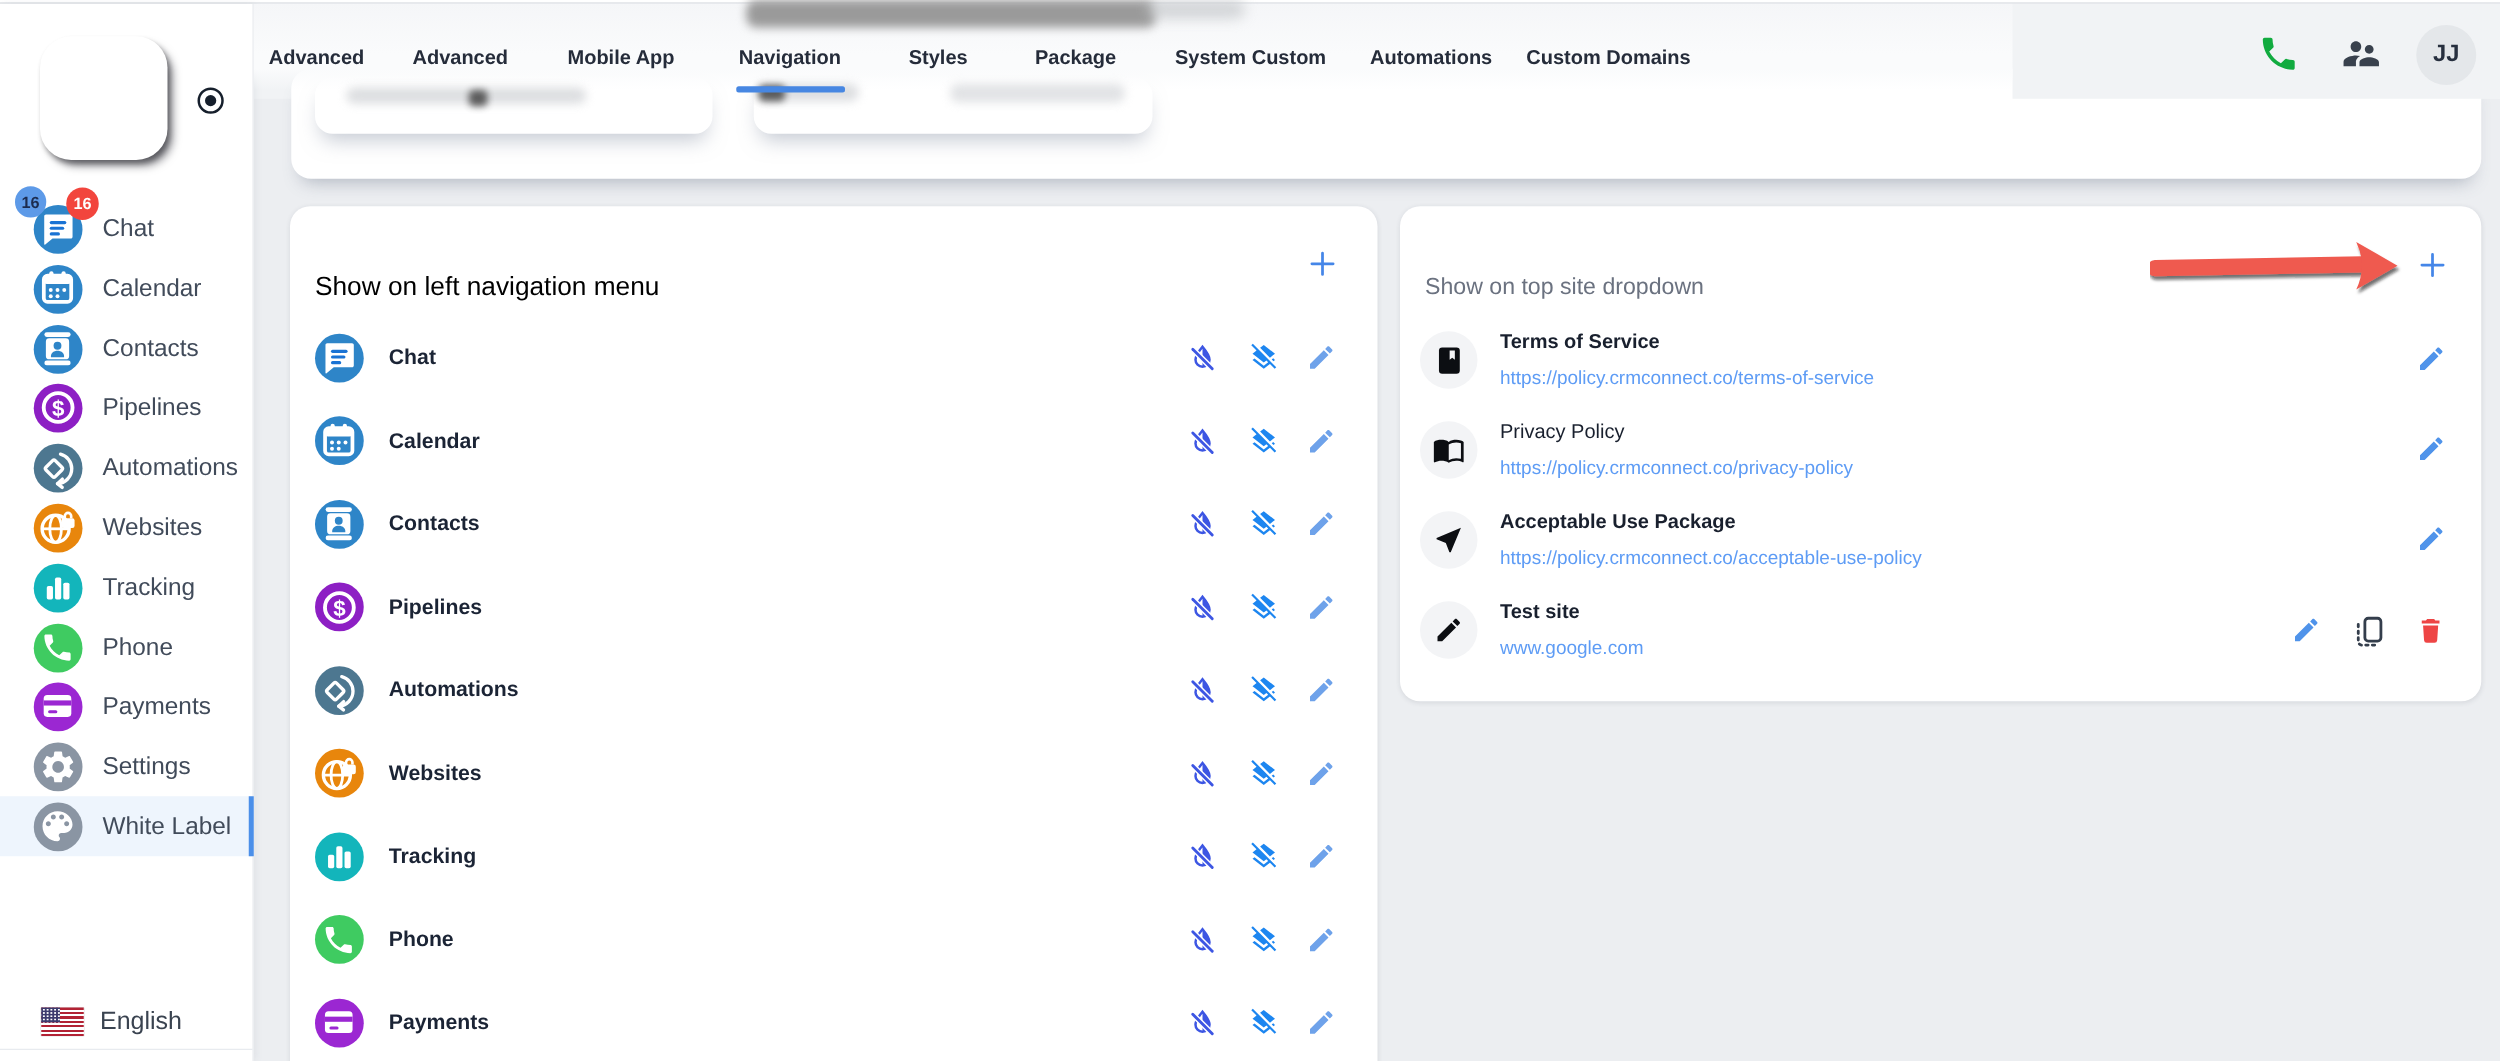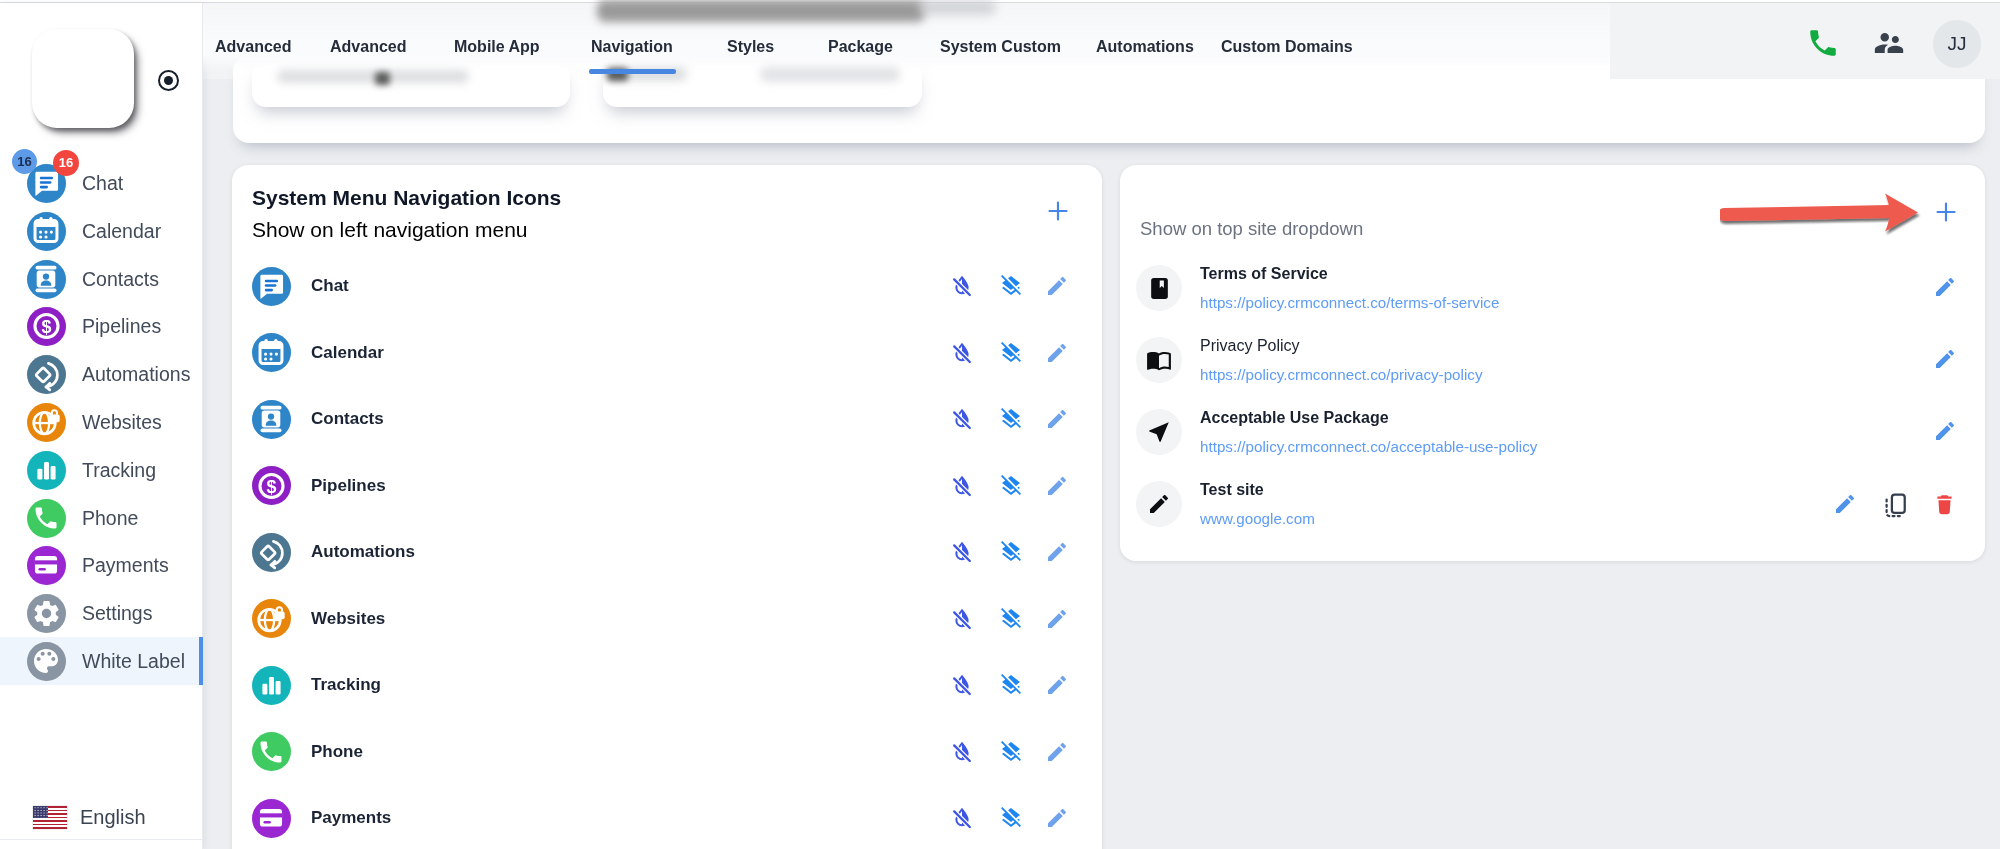--- a/index.html
+++ b/index.html
@@ -55,25 +55,24 @@
 </div>
 <div class="abs" style="left:589px;top:69px;width:87px;height:4.5px;background:#4787e2;border-radius:2px;z-index:5"></div>
 
 <div id="topright" style="position:absolute;z-index:6;left:0;top:0">
   <svg class="abs" style="left:1806px;top:26px" width="34" height="34" viewBox="0 0 24 24">
       <path fill="#11ab3f" d="M6.62 10.79c1.44 2.83 3.76 5.14 6.59 6.59l2.2-2.2c.27-.27.67-.36 1.02-.24 1.12.37 2.33.57 3.57.57.55 0 1 .45 1 1V20c0 .55-.45 1-1 1-9.39 0-17-7.61-17-17 0-.55.45-1 1-1h3.5c.55 0 1 .45 1 1 0 1.25.2 2.45.57 3.57.11.35.03.74-.25 1.02l-2.2 2.2z"></path>
     </svg>
   <svg class="abs" style="left:1872px;top:26px" width="34" height="34" viewBox="0 0 24 24">
       <path fill="#39414d" d="M16.5 12c1.38 0 2.49-1.12 2.49-2.5S17.88 7 16.5 7 14 8.12 14 9.5s1.12 2.5 2.5 2.5zM9 11c1.66 0 2.99-1.34 2.99-3S10.66 5 9 5 6 6.34 6 8s1.34 3 3 3zm7.5 3c-1.83 0-5.5.92-5.5 2.75V19h11v-2.25c0-1.83-3.67-2.75-5.5-2.75zM9 13c-2.33 0-7 1.17-7 3.5V19h7v-2.25c0-.85.33-2.34 2.37-3.47C10.5 13.1 9.66 13 9 13z"></path>
     </svg>
-  <div class="abs circ" style="left:1933px;top:20px;width:48px;height:48px;background:#e4e7ea;color:#27303f;font-weight:400;font-size:19px">JJ</div>
+  <div class="abs circ" style="left:1933px;top:20px;width:48px;height:48px;background:#e4e7ea;color:#27303f;font-weight:700;font-size:19px">JJ</div>
 </div>
 
 <div id="cardleft" class="abs" style="left:232px;top:165px;width:870px;height:780px;background:#fff;border-radius:16px;box-shadow:0 1px 4px rgba(30,40,60,.10)">
-  <div class="abs" style="left:20px;top:21px;font-size:21px;font-weight:700;color:#101828;white-space:nowrap">System Menu Navigation Icons</div>
   <div class="abs" style="left:20px;top:53px;font-size:21px;color:#000000;white-space:nowrap">Show on left navigation menu</div>
   <svg class="abs" style="left:814px;top:34px" width="24" height="24" viewBox="0 0 24 24">
       <path fill="none" stroke="#4586e8" stroke-width="2.2" stroke-linecap="round" d="M12 3.5v17M3.5 12h17"></path>
     </svg>
     <div class="crow" style="top:97px">
       <div class="circ ic" style="background:#2e85c8">
         <svg width="34" height="34" viewBox="0 0 24 24">
           <path fill="#fff" d="M4.5 4h15c.55 0 1 .45 1 1v11.5c0 .55-.45 1-1 1H9.2l-4.1 3.4c-.33.27-.6.14-.6-.28V5c0-.55.45-1 1-1z"></path>
           <rect x="7.6" y="7.6" width="9.4" height="1.8" rx=".9" fill="#1a73d4"></rect>
           <rect x="7.6" y="10.8" width="8.2" height="1.8" rx=".9" fill="#1a73d4"></rect>

